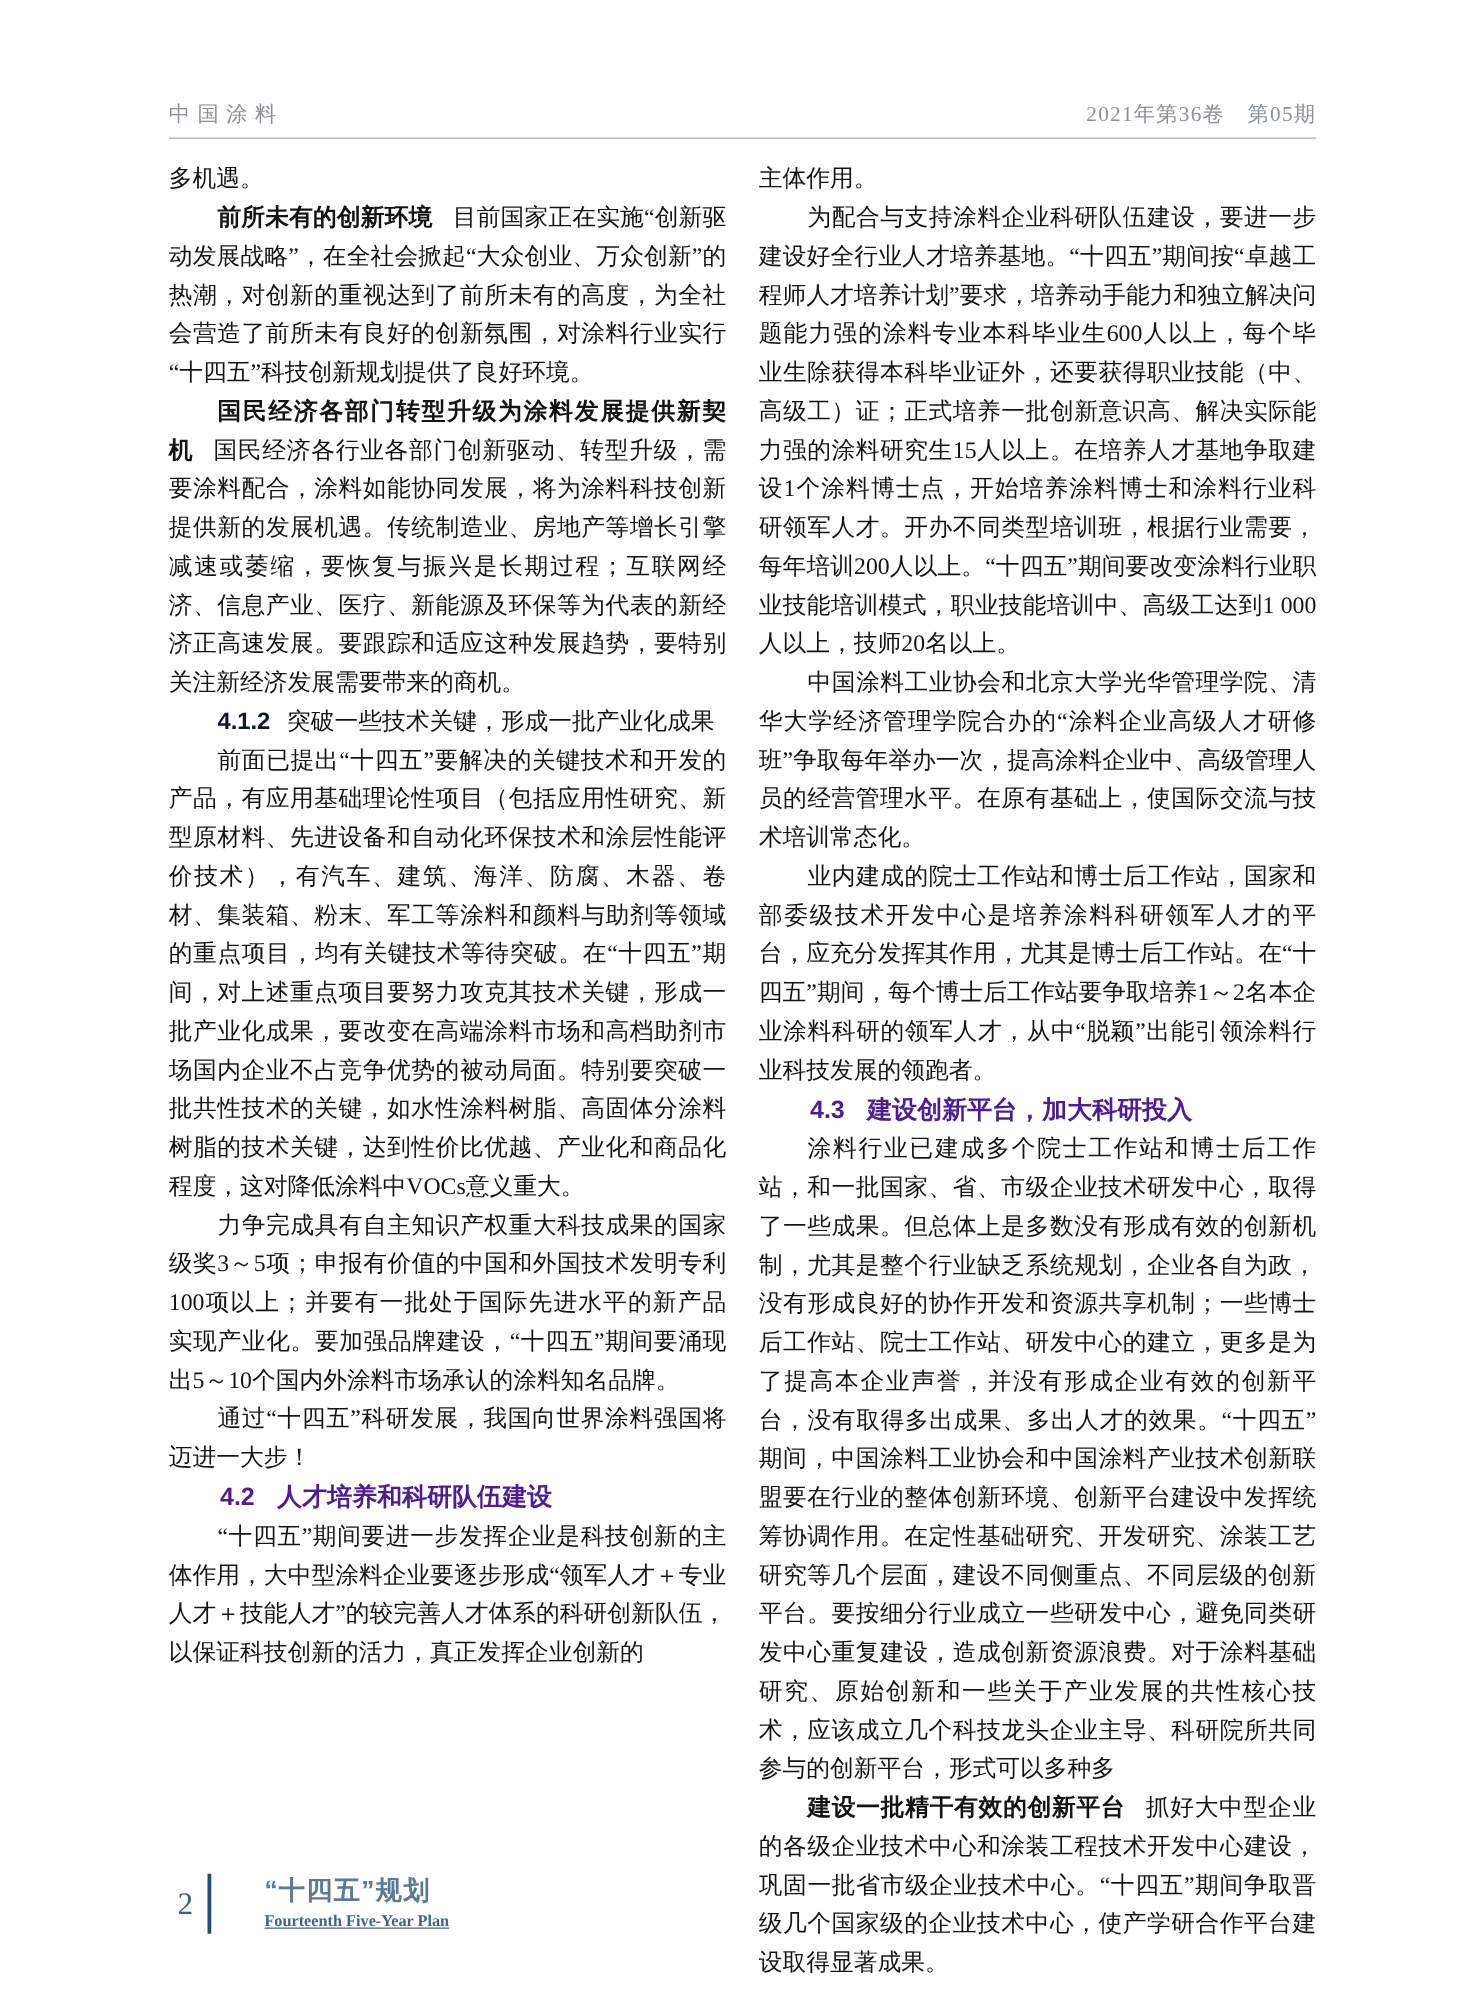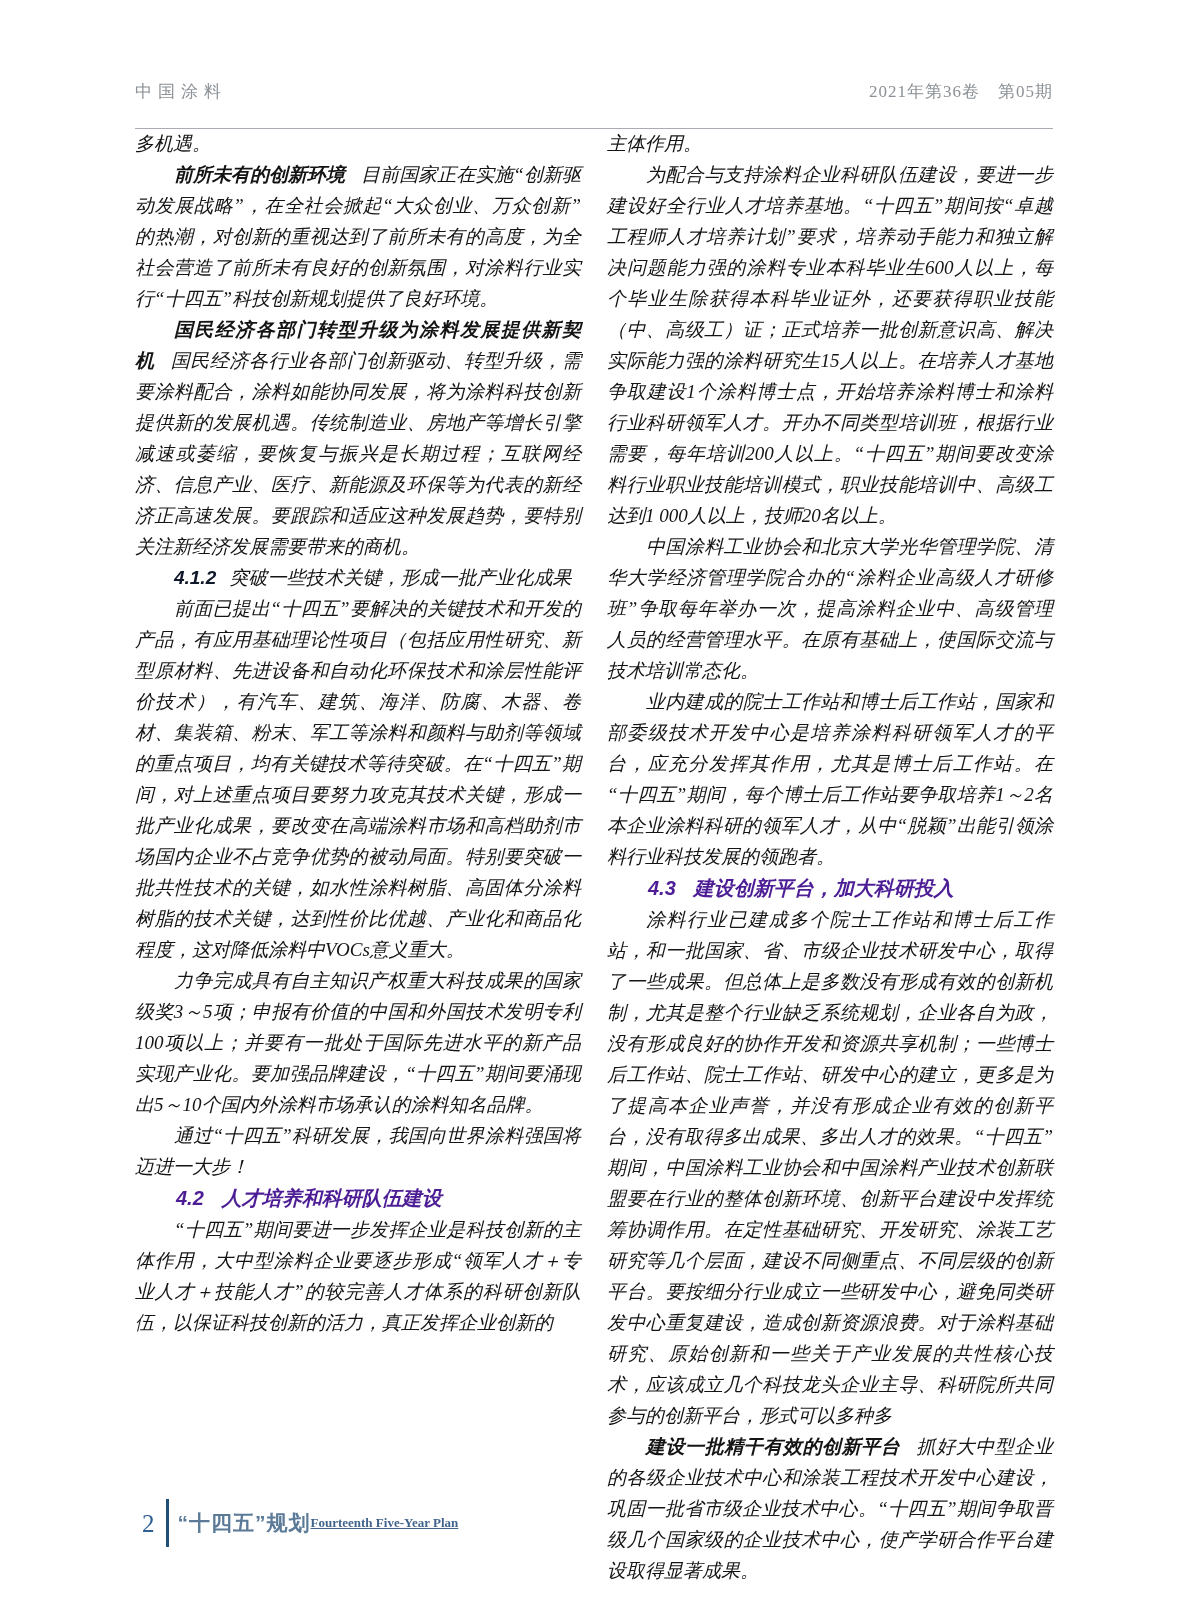--- a/index.html
+++ b/index.html
@@ -7,30 +7,30 @@
     width:1187px; height:1600px; background:#ffffff;
     font-family:"Liberation Serif","DejaVu Serif",serif;
     color:#141414;
   }
   .page { position:relative; width:1187px; height:1600px; overflow:hidden; background:#fff; }
 
   
   .header {
     position:absolute; left:135px; top:80px; width:918px;
     display:flex; justify-content:space-between; align-items:flex-end;
-    padding-bottom:25px; border-bottom:1.5px solid #a7adb3;
+    padding-bottom:7px; border-bottom:1.5px solid #a7adb3;
     color:#8b9196; font-size:17px;
   }
   .header .journal { letter-spacing:6px; }
   .header .issue { letter-spacing:1px; }
 
   
   .columns { position:absolute; left:135px; top:128px; width:918px; display:flex; gap:26px; }
   .col { width:446px; font-size:19px; line-height:31px; text-align:justify; text-justify:inter-ideograph; }
-  .col p { margin:0; text-indent:2.05em;font-style:italic; }
+  .col p { margin:0; text-indent:2.05em; }
   .col p.cont { text-indent:0; }
   .lead {
     font-weight:bold;
     font-family:"Liberation Sans","DejaVu Sans",sans-serif;
     margin-right:0.85em;
     margin-top:24px;
   }
   
   .h3 { margin:0; text-indent:0; font-size:19px; line-height:31px; }
   .h3 .num { color:#0f172a; font-family:"Liberation Sans","DejaVu Sans",sans-serif; font-weight:bold; margin-right:0.7em; }
@@ -38,21 +38,21 @@
   .h2 {
     margin:0; text-indent:0; color:#4c1d95; font-size:20px; line-height:32px;
     font-family:"Liberation Sans","DejaVu Sans",sans-serif; font-weight:bold;
   }
   .h2 .num { margin-right:0.9em; }
 
   
   .footer { position:absolute; left:142px; top:1499px; display:flex; align-items:center; }
   .footer .page-num { font-size:25px; color:#2e6095; margin-right:11px; line-height:1; }
   .footer .bar { width:3px; height:48px; background:#1f4e79; margin-right:9px; }
-  .footer .ft-text { display:flex; flex-direction:row; justify-content:center; }
+  .footer .ft-text { display:flex; flex-direction:column; justify-content:center;margin-left:34px; }
   .footer .ft-title {
     font-family:"Liberation Sans","DejaVu Sans",sans-serif; font-weight:bold;
     font-size:21px; color:#5b7a97; letter-spacing:1px; line-height:24px;
   }
   .footer .ft-sub {
     font-family:"Liberation Serif","DejaVu Serif",serif; font-weight:bold;
     font-size:13px; color:#41648c; line-height:17px; margin-top:3px;text-decoration:underline;
   }
 </style>
 </head>

